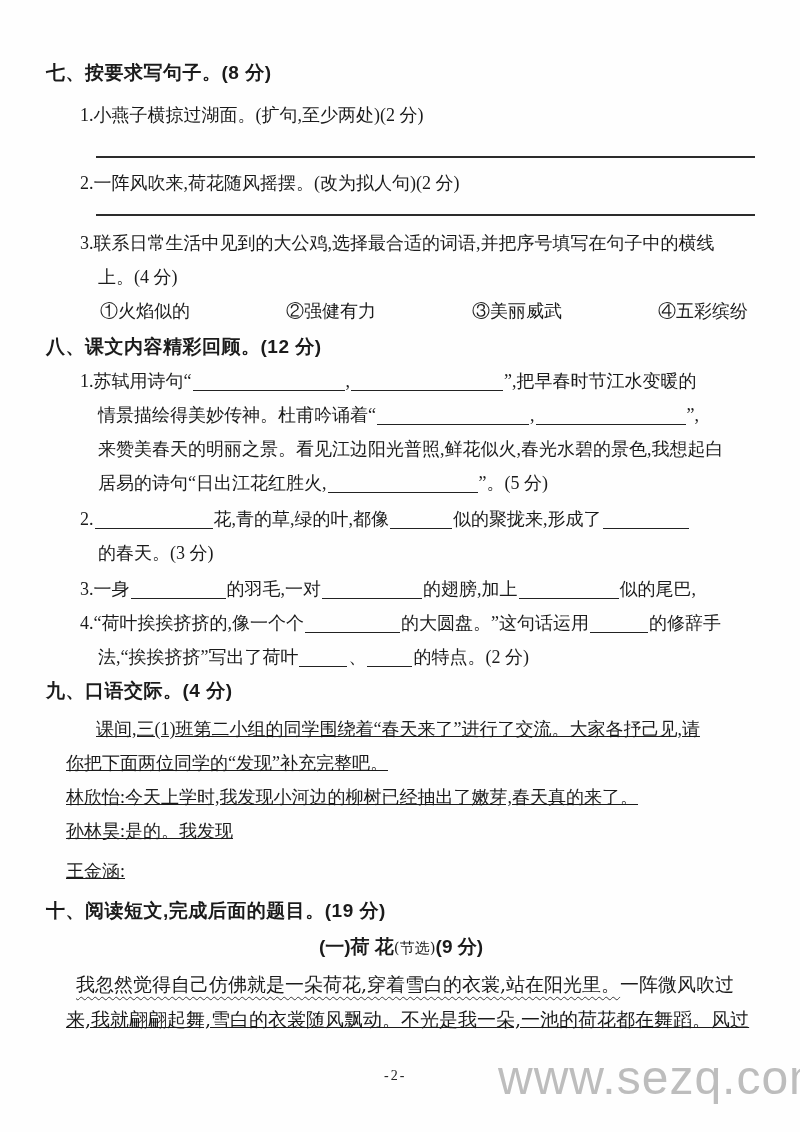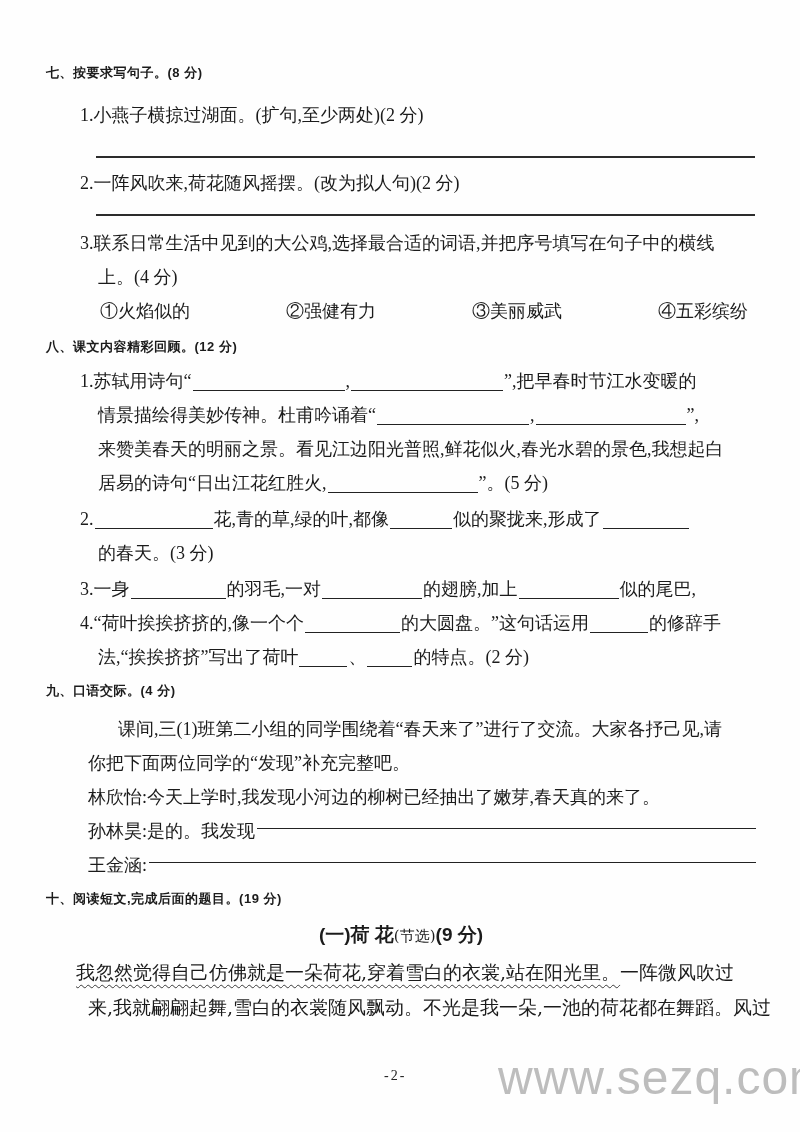--- a/index.html
+++ b/index.html
@@ -5,40 +5,40 @@
   html,body{margin:0;padding:0;}
   body{width:800px;height:1132px;background:#ffffff;overflow:hidden;}
   .page{
     position:relative;width:800px;height:1132px;background:#fefefe;
     font-family:"Liberation Serif","DejaVu Serif",serif;
     font-size:18px;color:#1b1b1b;overflow:hidden;
   }
   .content{padding:56px 44px 0 46px;position:relative;z-index:2;}
   .heading{
     font-family:"Liberation Sans","DejaVu Sans",sans-serif;
-    font-weight:700;font-size:13px;line-height:34px;letter-spacing:0.5px;
+    font-weight:700;font-size:19px;line-height:34px;letter-spacing:0.5px;
   }
   .line{line-height:34px;white-space:nowrap;}
   .num{margin-left:34px;}
   .cont{margin-left:52px;}
-  .s9line{margin-left:42px;}
+  .s9line{margin-left:20px;text-decoration:underline;}
   .indent{text-indent:30px;}
   .blank{
     display:inline-block;height:2px;border-bottom:1px solid #222;
     vertical-align:-4px;margin:0 1px;
   }
   .answer-line{
     height:0;border-bottom:2px solid #2c2c2c;margin-left:50px;margin-right:1px;
   }
   .al-1{margin-top:24px;}
   .al-2{margin-top:14px;}
   .mt8{margin-top:8px;} .mt10{margin-top:10px;}
   .mt4{margin-top:4px;} .mt2{margin-top:2px;}
   .options{display:flex;gap:96px;margin-left:54px;line-height:34px;}
-  .flexline{display:flex;align-items:center;line-height:34px;}
+  .flexline{display:flex;align-items:flex-start;line-height:34px;flex-direction:column;}
   .flexline .txt{white-space:nowrap;}
   .fill-rest{flex:1;border-bottom:1px solid #222;margin-bottom:5px;margin-left:2px;}
   .subtitle{
     text-align:center;line-height:34px;
     font-family:"Liberation Sans","DejaVu Sans",sans-serif;font-weight:700;font-size:19px;
   }
   .subtitle .small{font-size:15px;font-weight:400;font-family:"DejaVu Serif",serif;}
   .passage{
     font-family:"DejaVu Serif",serif;font-size:19px;line-height:35px;white-space:nowrap;
   }

